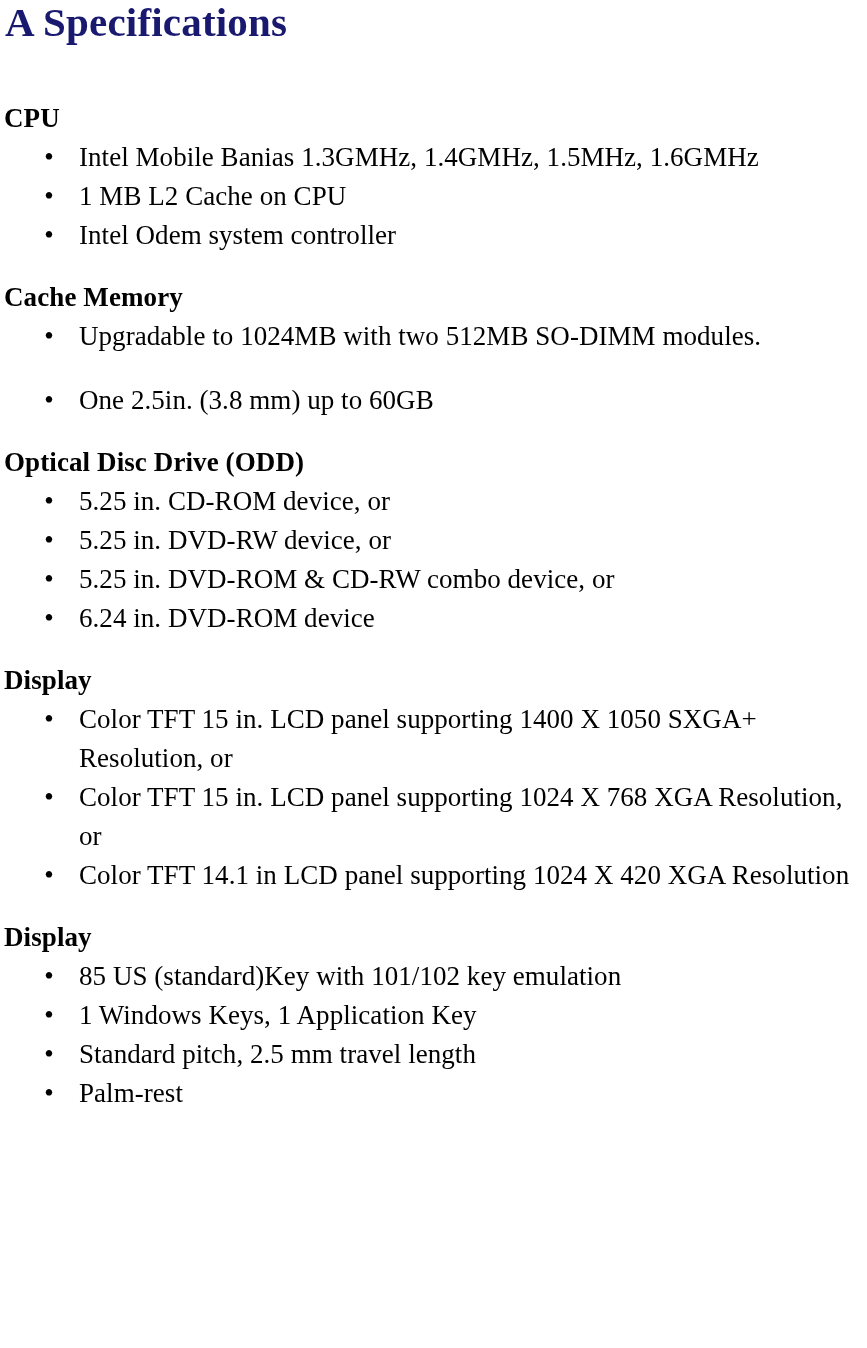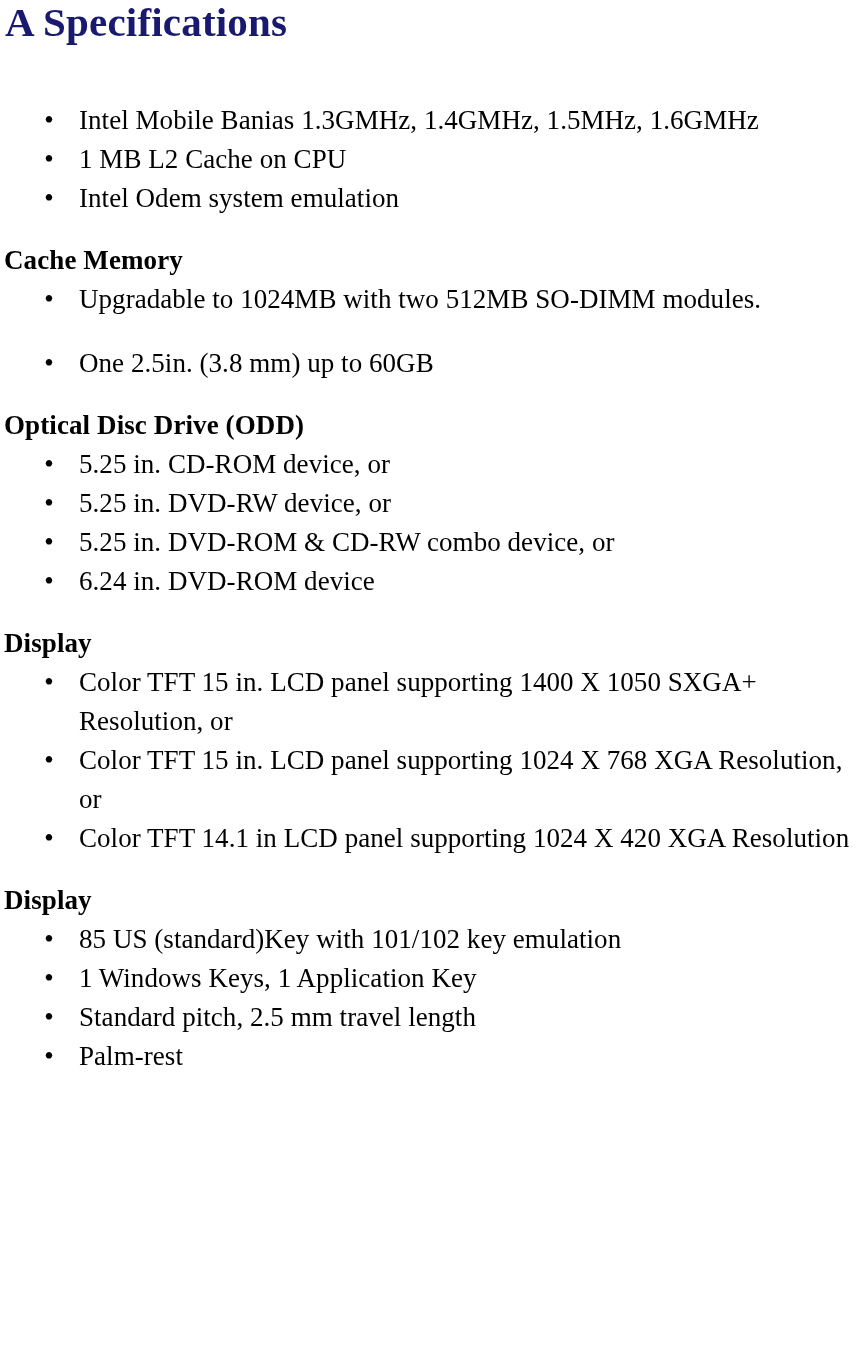--- a/index.html
+++ b/index.html
@@ -86,32 +86,33 @@
 <body>
 
 <div class="page">
 
   <h1 class="doc-title">A Specifications</h1>
 
   <div class="spacer-after-title"></div>
 
   <div id="sections-container">
       <div class="section">
+        <h2 class="section-heading">CPU</h2>
         <ul class="bullet-list">
           <li>
             <span class="bullet-marker">•</span>
             <span class="item-text">Intel Mobile Banias 1.3GMHz, 1.4GMHz, 1.5MHz, 1.6GMHz</span>
           </li>
           <li>
             <span class="bullet-marker">•</span>
             <span class="item-text">1 MB L2 Cache on CPU</span>
           </li>
           <li>
             <span class="bullet-marker">•</span>
-            <span class="item-text">Intel Odem system emulation</span>
+            <span class="item-text">Intel Odem system controller</span>
           </li>
         </ul>
       </div>
       <div class="section">
         <h2 class="section-heading">Cache Memory</h2>
         <ul class="bullet-list">
           <li>
             <span class="bullet-marker">•</span>
             <span class="item-text">Upgradable to 1024MB with two 512MB SO-DIMM modules.</span>
           </li>

